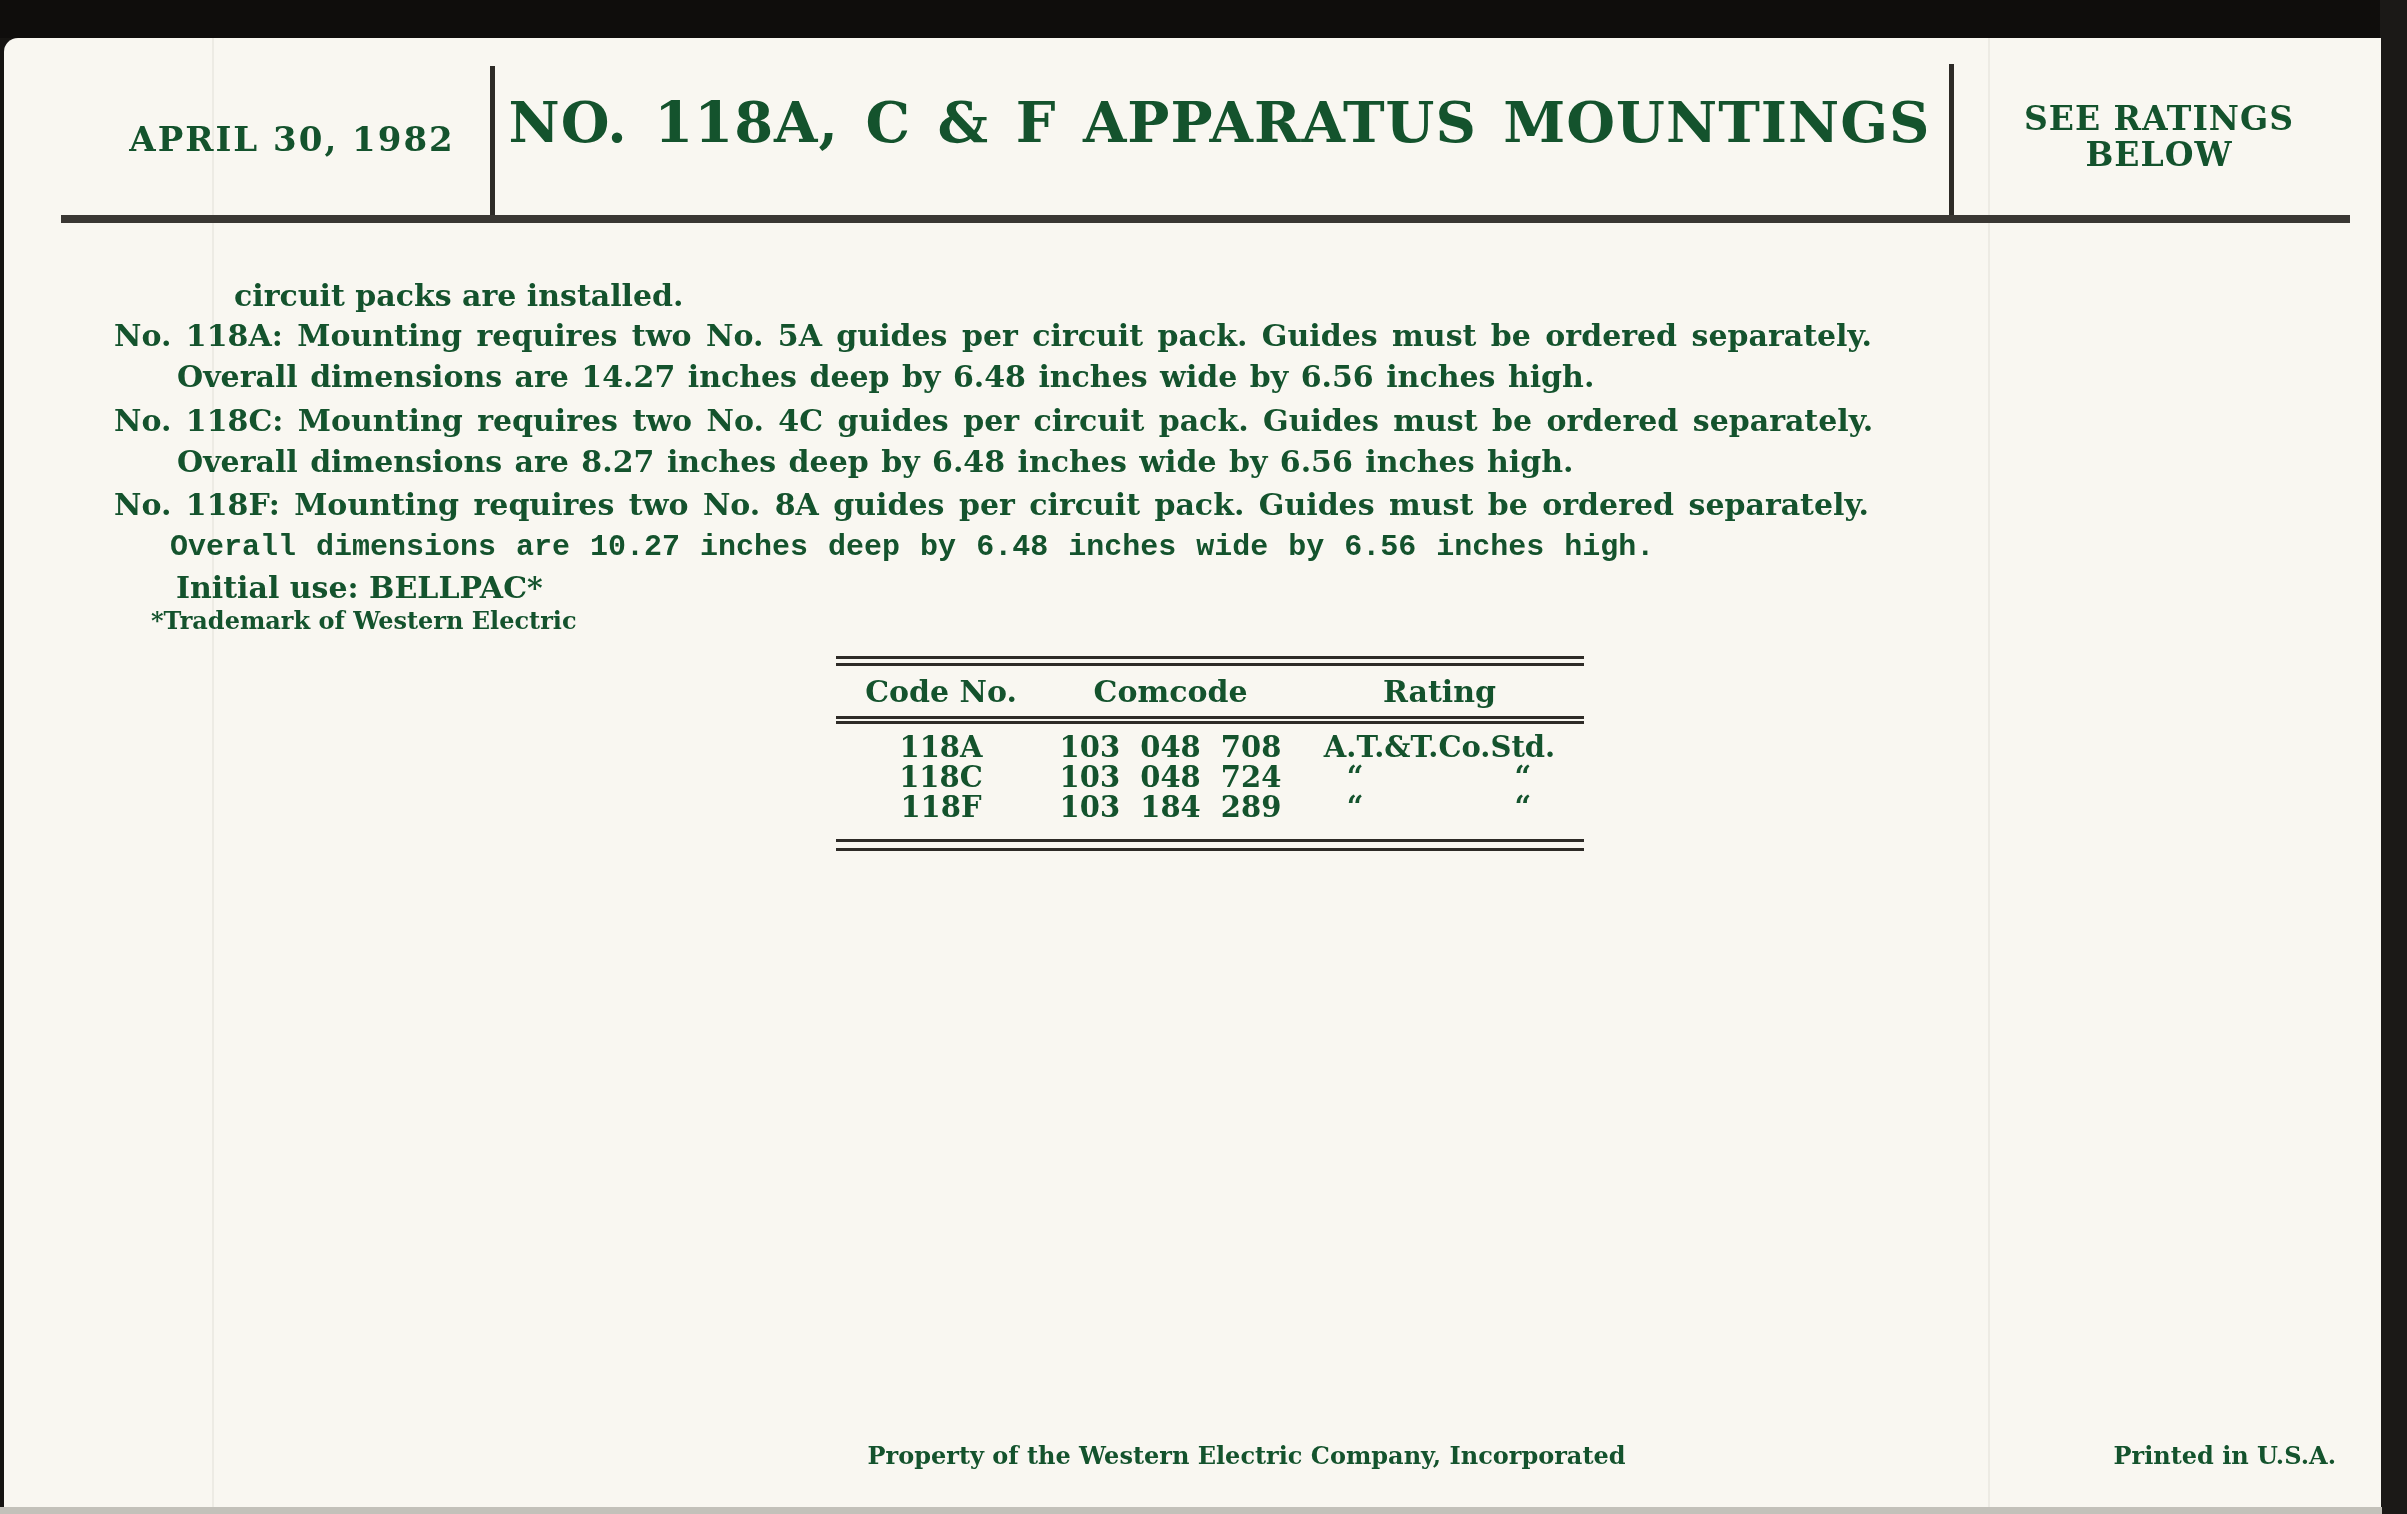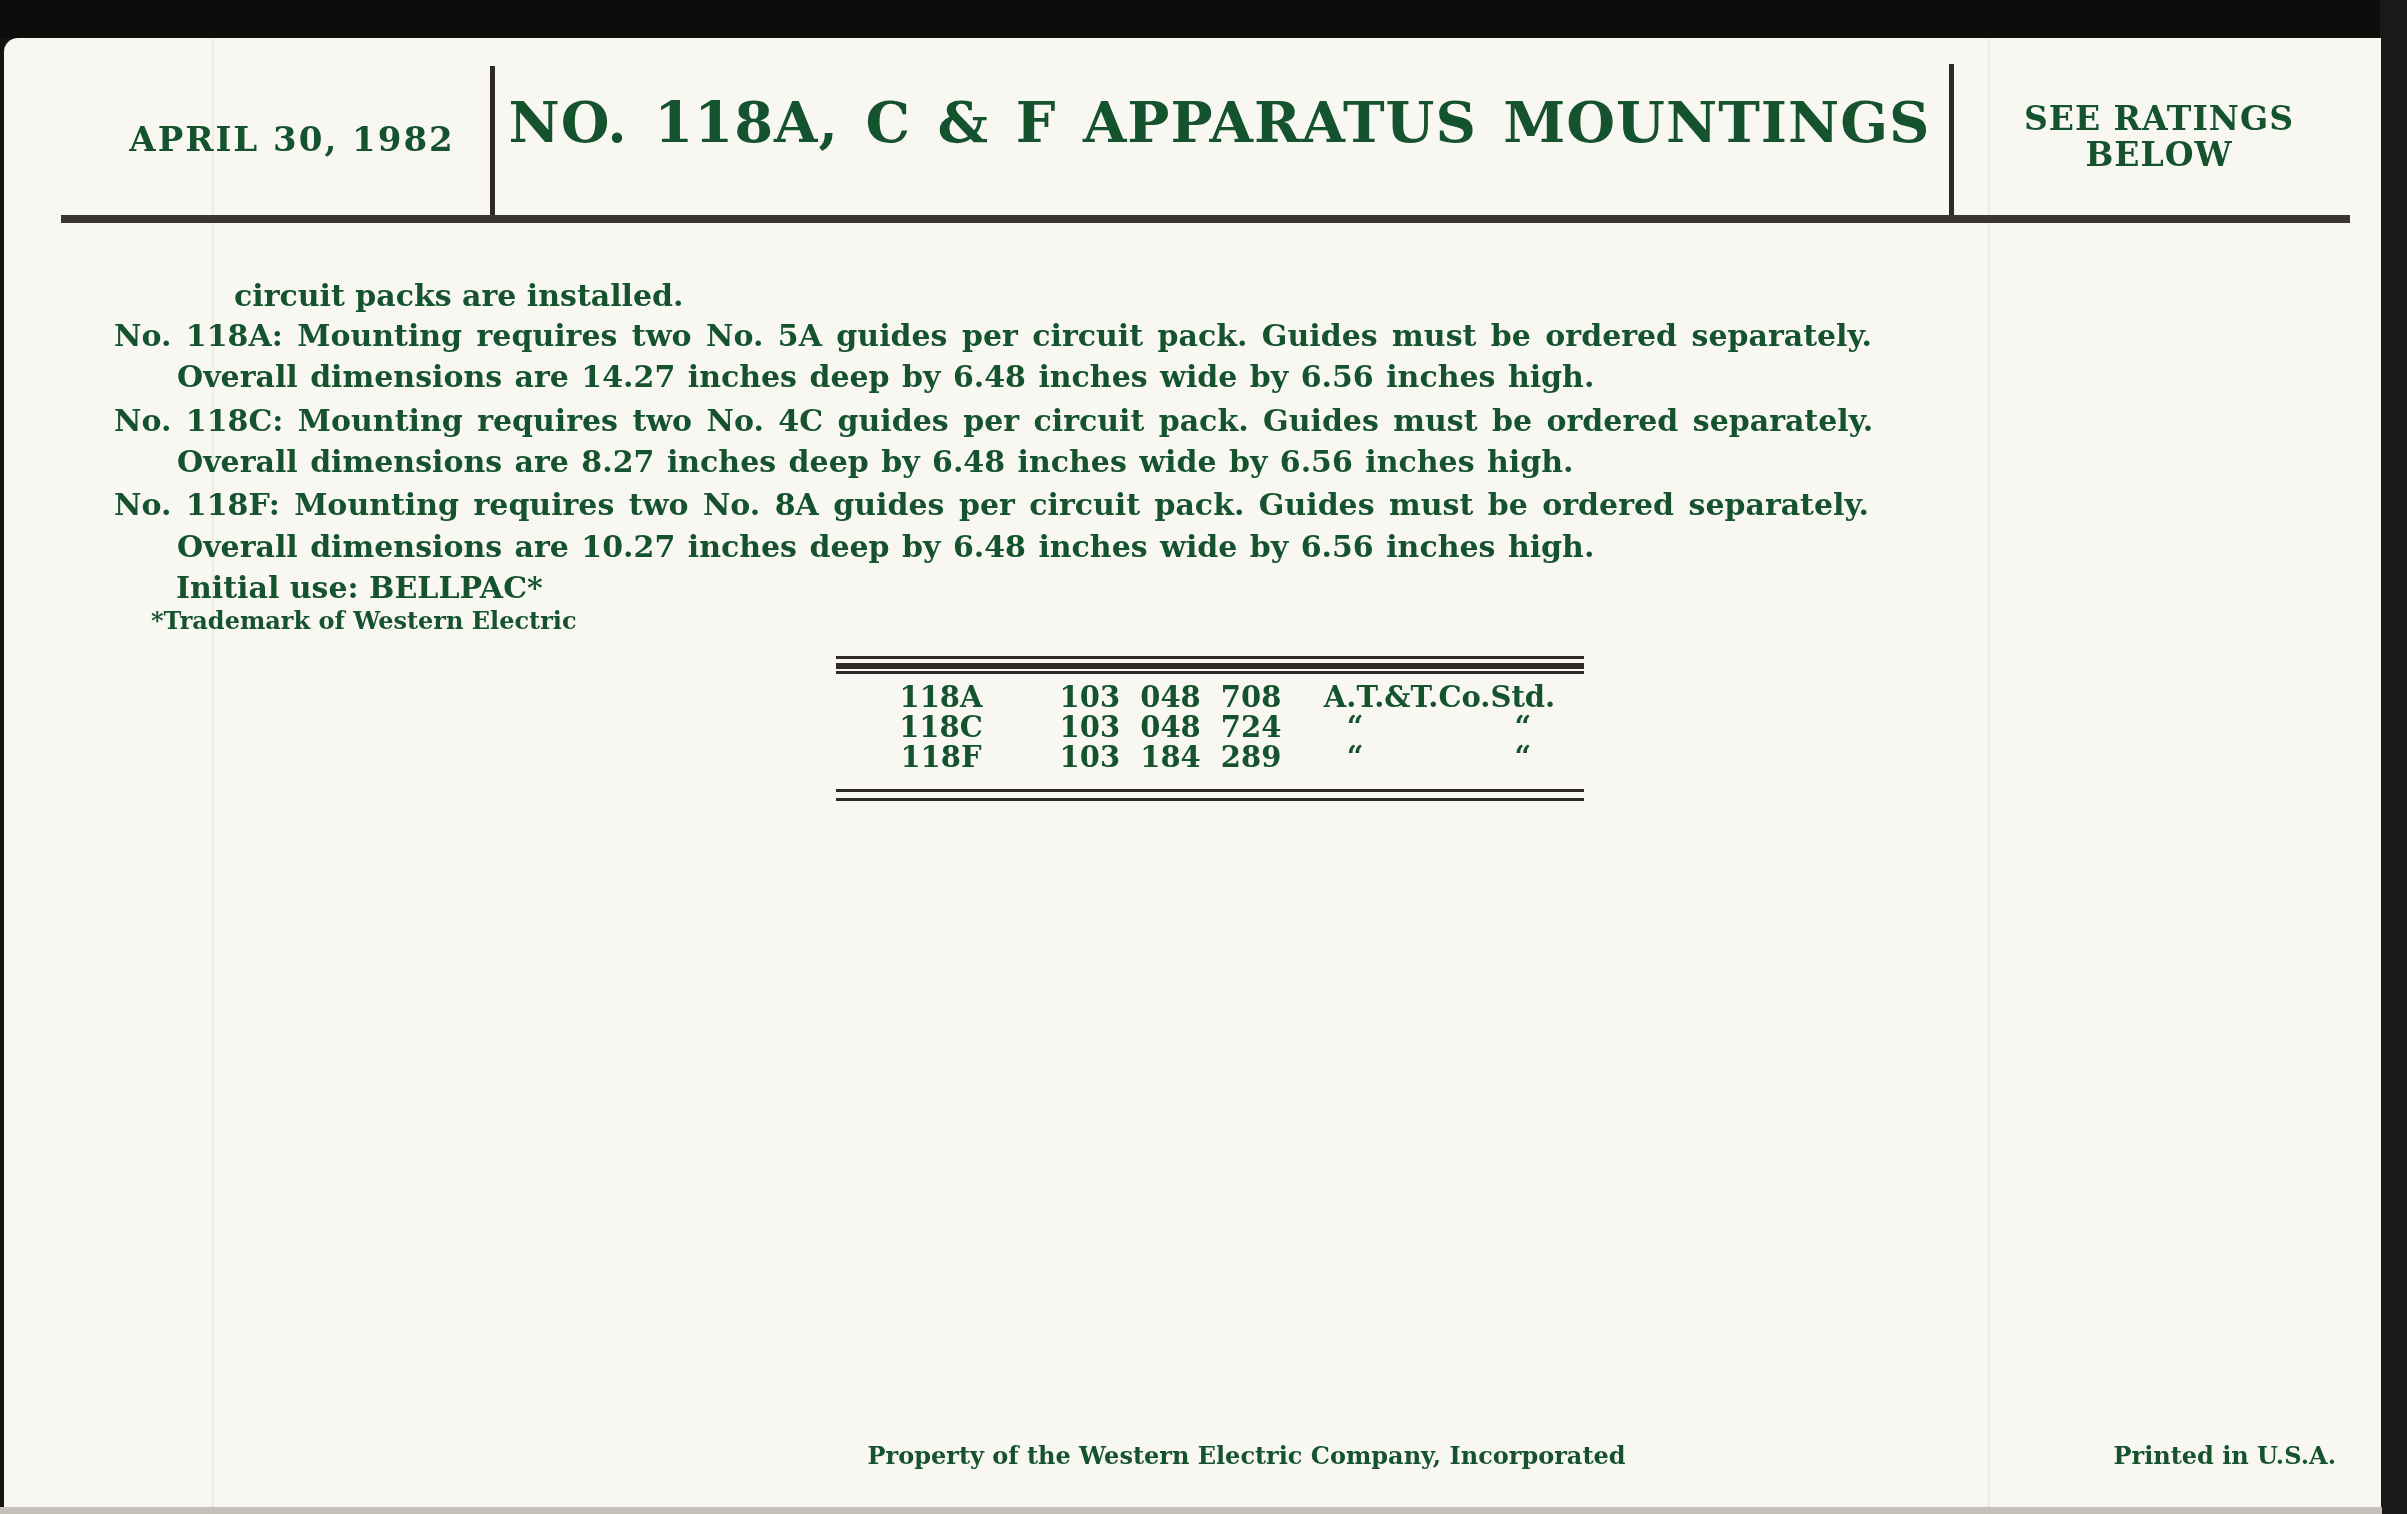--- a/index.html
+++ b/index.html
@@ -50,21 +50,21 @@
 
   
   .dl { position:absolute; font-size:30px; line-height:42px; white-space:nowrap; }
   .dl.l1  { top:200px; left:114px; width:2224px; white-space:normal; text-align:justify; text-align-last:justify; }
   .dl.l2  { top:237px; left:230px; }
   .dl.l3  { top:277px; left:110px; word-spacing:4px; }
   .dl.l4  { top:318px; left:173px; word-spacing:2px; }
   .dl.l5  { top:362px; left:110px; word-spacing:4px; }
   .dl.l6  { top:403px; left:173px; word-spacing:2px; }
   .dl.l7  { top:446px; left:110px; word-spacing:4px; }
-  .dl.l8  { top:488px; left:173px; word-spacing:2px; }
+  .dl.l8  { top:488px; left:166px; word-spacing:2px;font-family:Liberation Mono, monospace; }
   .dl.l9  { top:529px; left:172px; }
   .dl.l10 { top:566px; left:147px; font-size:24px; line-height:34px;text-align:center; }
 
   
   .rtable { position:absolute; left:832px; top:618px; width:748px; }
   .drule { height:10px; border-top:3px solid #2e2b27; border-bottom:3px solid #2e2b27; box-sizing:border-box; }
   .drule.mid { height:8px; }
   .drule.bot { height:12px; }
   .t-head {
     display:grid; grid-template-columns:210px 249px 289px;
@@ -116,20 +116,25 @@
   <div class="dl l4">Overall dimensions are 14.27 inches deep by 6.48 inches wide by 6.56 inches high.</div>
   <div class="dl l5">No. 118C: Mounting requires two No. 4C guides per circuit pack. Guides must be ordered separately.</div>
   <div class="dl l6">Overall dimensions are 8.27 inches deep by 6.48 inches wide by 6.56 inches high.</div>
   <div class="dl l7">No. 118F: Mounting requires two No. 8A guides per circuit pack. Guides must be ordered separately.</div>
   <div class="dl l8">Overall dimensions are 10.27 inches deep by 6.48 inches wide by 6.56 inches high.</div>
   <div class="dl l9">Initial use: BELLPAC*</div>
   <div class="dl l10">*Trademark of Western Electric</div>
 
   <div class="rtable">
     <div class="drule top"></div>
+    <div class="t-head">
+      <div>Code No.</div>
+      <div>Comcode</div>
+      <div>Rating</div>
+    </div>
     <div class="drule mid"></div>
     <div class="t-body">
       <div class="t-row">
         <div>118A</div>
         <div class="comcode">103 048 708</div>
         <div>A.T.&amp;T.Co.Std.</div>
       </div>
       <div class="t-row">
         <div>118C</div>
         <div class="comcode">103 048 724</div>

